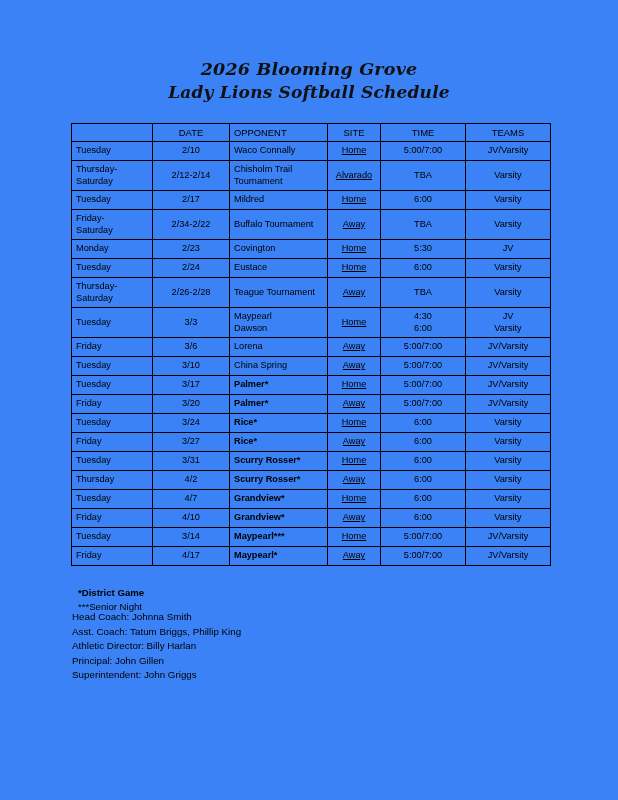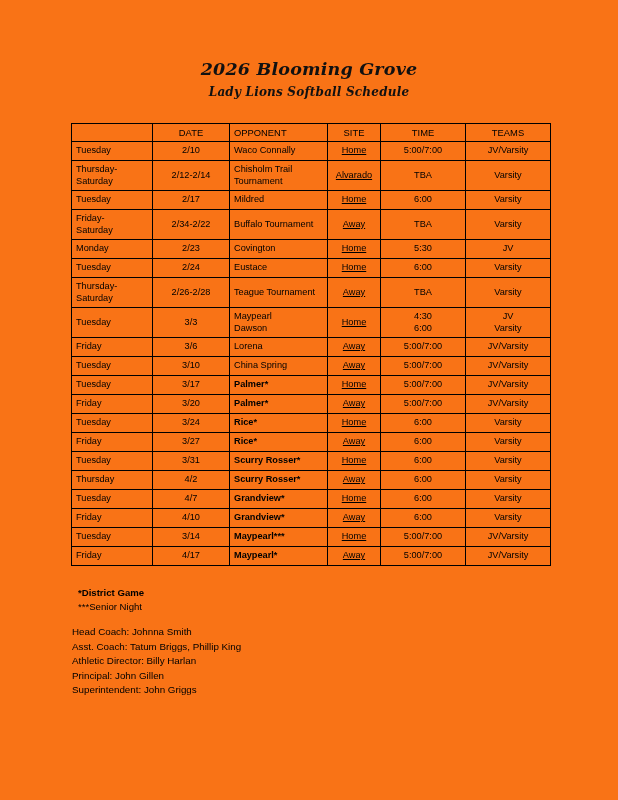--- a/index.html
+++ b/index.html
@@ -14,21 +14,21 @@
     font-family: "Liberation Sans", sans-serif;
     color: #000000;
     overflow: hidden;
   }
 
   .page {
     position: absolute;
     left: 0; top: 0;
     width: 618px;
     height: 800px;
-    background: #f97316;
+    background: #3b82f6;
   }
 
   
   .title-block {
     position: absolute;
     left: 0;
     top: 58px;
     width: 618px;
     text-align: center;
   }
@@ -37,21 +37,21 @@
     font-weight: bold;
     font-style: italic;
     color: #111111;
     letter-spacing: 0.2px;
   }
   .title-line-1 {
     font-size: 17.5px;
     line-height: 22px;
   }
   .title-line-2 {
-    font-size: 12px;
+    font-size: 17px;
     line-height: 24px;
   }
 
   
   .schedule-wrap {
     position: absolute;
     left: 71px;
     top: 123px;
     width: 479px;
   }
@@ -108,21 +108,21 @@
     font-size: 9.6px;
     line-height: 13.5px;
   }
   .note-district { font-weight: bold; }
   .note-senior { font-weight: normal; }
 
   
   .staff {
     position: absolute;
     left: 72px;
-    top: 625px;
+    top: 610px;
     font-size: 9.8px;
     line-height: 14.6px;
   }
   .staff div { white-space: nowrap; }
 </style>
 </head>
 <body>
 
 <div class="page">
 

